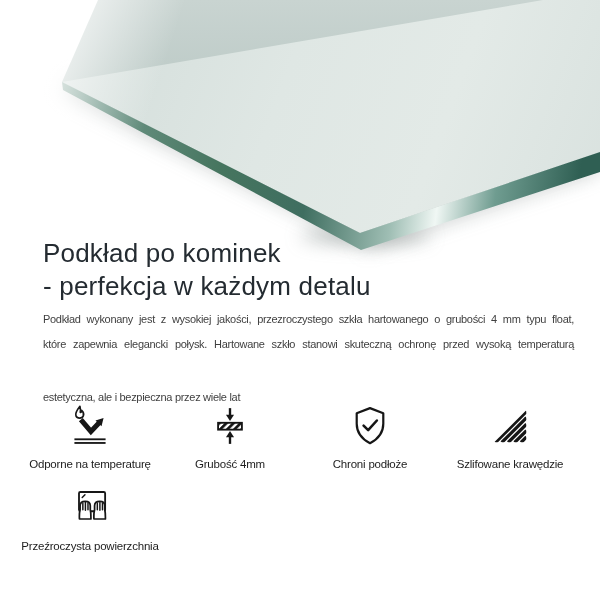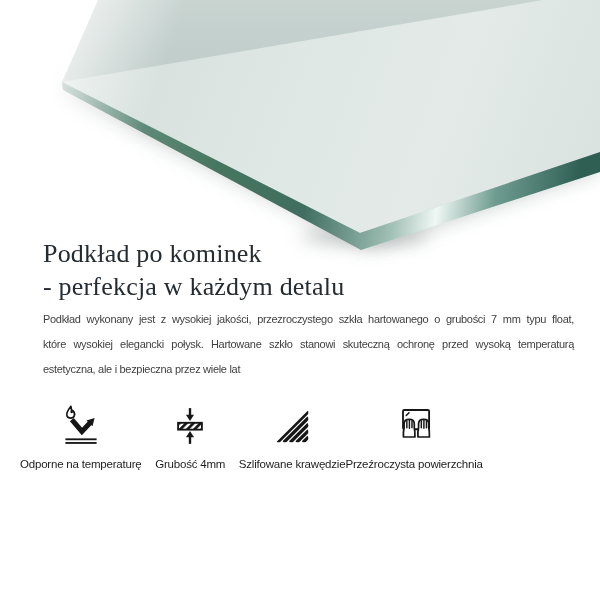--- a/index.html
+++ b/index.html
@@ -28,36 +28,36 @@
     position:absolute; inset:0;
     clip-path:polygon(62px 82px, 360px 233px, 600px 152px, 600px 172px, 361px 250px, 63px 90px);
     background:linear-gradient(97deg, #b7cac2 2%, #6d9587 18%, #46755f 38%, #3f6e60 52%,
                #9fbeb4 66%, #f0f7f4 73%, #6f9c90 82%, #2f5f53 95%);
   }
   .fade { position:absolute; inset:0; background:linear-gradient(108deg, #ffffff 5%, rgba(255,255,255,0) 27%); }
 
   
   .title {
     position:absolute; left:43px; top:237px;
-    font-family:Liberation Serif, serif; font-weight:400;
+    font-family:Liberation Sans, sans-serif; font-weight:400;
     font-size:26px; line-height:33px; color:#242b31; letter-spacing:0.2px;
   }
 
   
   .desc { position:absolute; left:43px; top:307px; width:531px; }
   .desc .line {
     font-size:11px; line-height:25px; color:#3f3f3f; letter-spacing:-0.3px;
     text-align:justify; text-align-last:justify;
   }
-  .desc .line:last-child { text-align-last:left; }
+  .desc .line:last-child { text-align-last:left;margin-top:28px; }
 
   
   .features {
     position:absolute; left:20px; top:404px; width:560px;
-    display:grid; grid-template-columns:repeat(5, 1fr); row-gap:14px;
+    display:grid; grid-template-columns:repeat(4, 1fr); row-gap:14px;
   }
   .feature { display:flex; flex-direction:column; align-items:center; }
   .feature svg { width:44px; height:44px; display:block; }
   .feature .label {
     margin-top:8px; font-size:11.5px; line-height:16px; color:#1d1d1d; letter-spacing:-0.2px;
     text-align:center; white-space:nowrap;
   }
   .ic { stroke:#161616; fill:none; }
 </style>
 </head>
@@ -74,22 +74,22 @@
     <div class="edge"></div>
     <div class="fade"></div>
   </div>
 
   <h1 class="title" style="margin:0;">
     <div>Podkład po kominek</div>
     <div>- perfekcja w każdym detalu</div>
   </h1>
 
   <div class="desc">
-    <div class="line">Podkład wykonany jest z wysokiej jakości, przezroczystego szkła hartowanego o grubości 7 mm typu float,</div>
-    <div class="line">które wysokiej elegancki połysk. Hartowane szkło stanowi skuteczną ochronę przed wysoką temperaturą</div>
+    <div class="line">Podkład wykonany jest z wysokiej jakości, przezroczystego szkła hartowanego o grubości 4 mm typu float,</div>
+    <div class="line">które zapewnia elegancki połysk. Hartowane szkło stanowi skuteczną ochronę przed wysoką temperaturą</div>
     <div class="line">estetyczna, ale i bezpieczna przez wiele lat</div>
   </div>
 
   <div class="features">
 
     <div class="feature">
       <svg viewBox="0 0 48 48">
         <path class="ic" d="M7 38.5 H41" stroke-width="2"></path>
         <path class="ic" d="M7 42.5 H41" stroke-width="2"></path>
         <path class="ic" d="M14 17 L25 30 L34 20.5" stroke-width="5.5"></path>
@@ -109,20 +109,27 @@
         </defs>
         <rect x="11" y="20.5" width="26" height="7.5" fill="url(#hatch)" stroke="#161616" stroke-width="2"></rect>
         <line class="ic" x1="24" y1="4.5" x2="24" y2="12" stroke-width="2.6"></line>
         <polygon points="24,18.5 19.6,11.6 28.4,11.6" fill="#161616"></polygon>
         <line class="ic" x1="24" y1="43.5" x2="24" y2="36" stroke-width="2.6"></line>
         <polygon points="24,29.5 19.6,36.4 28.4,36.4" fill="#161616"></polygon>
       </svg>
       <div class="label">Grubość 4mm</div>
     </div>
 
+    <div class="feature">
+      <svg viewBox="0 0 48 48">
+        <path class="ic" d="M24 4.5 L38.5 10 V21.5 C38.5 31.5 32 38.6 24 42.8 C16 38.6 9.5 31.5 9.5 21.5 V10 Z" stroke-width="2.4" stroke-linejoin="round"></path>
+        <path class="ic" d="M17 23.5 L22 28.5 L31.5 18" stroke-width="2.8" stroke-linecap="round" stroke-linejoin="round"></path>
+      </svg>
+      <div class="label">Chroni podłoże</div>
+    </div>
 
 
     <div class="feature">
       <svg viewBox="0 0 48 48">
         <defs>
             <clipPath id="tri">
               <polygon points="6.5,42 42,42 42,6.5"></polygon>
             </clipPath>
           </defs>
         <g clip-path="url(#tri)" stroke="#161616" stroke-width="3.6">

